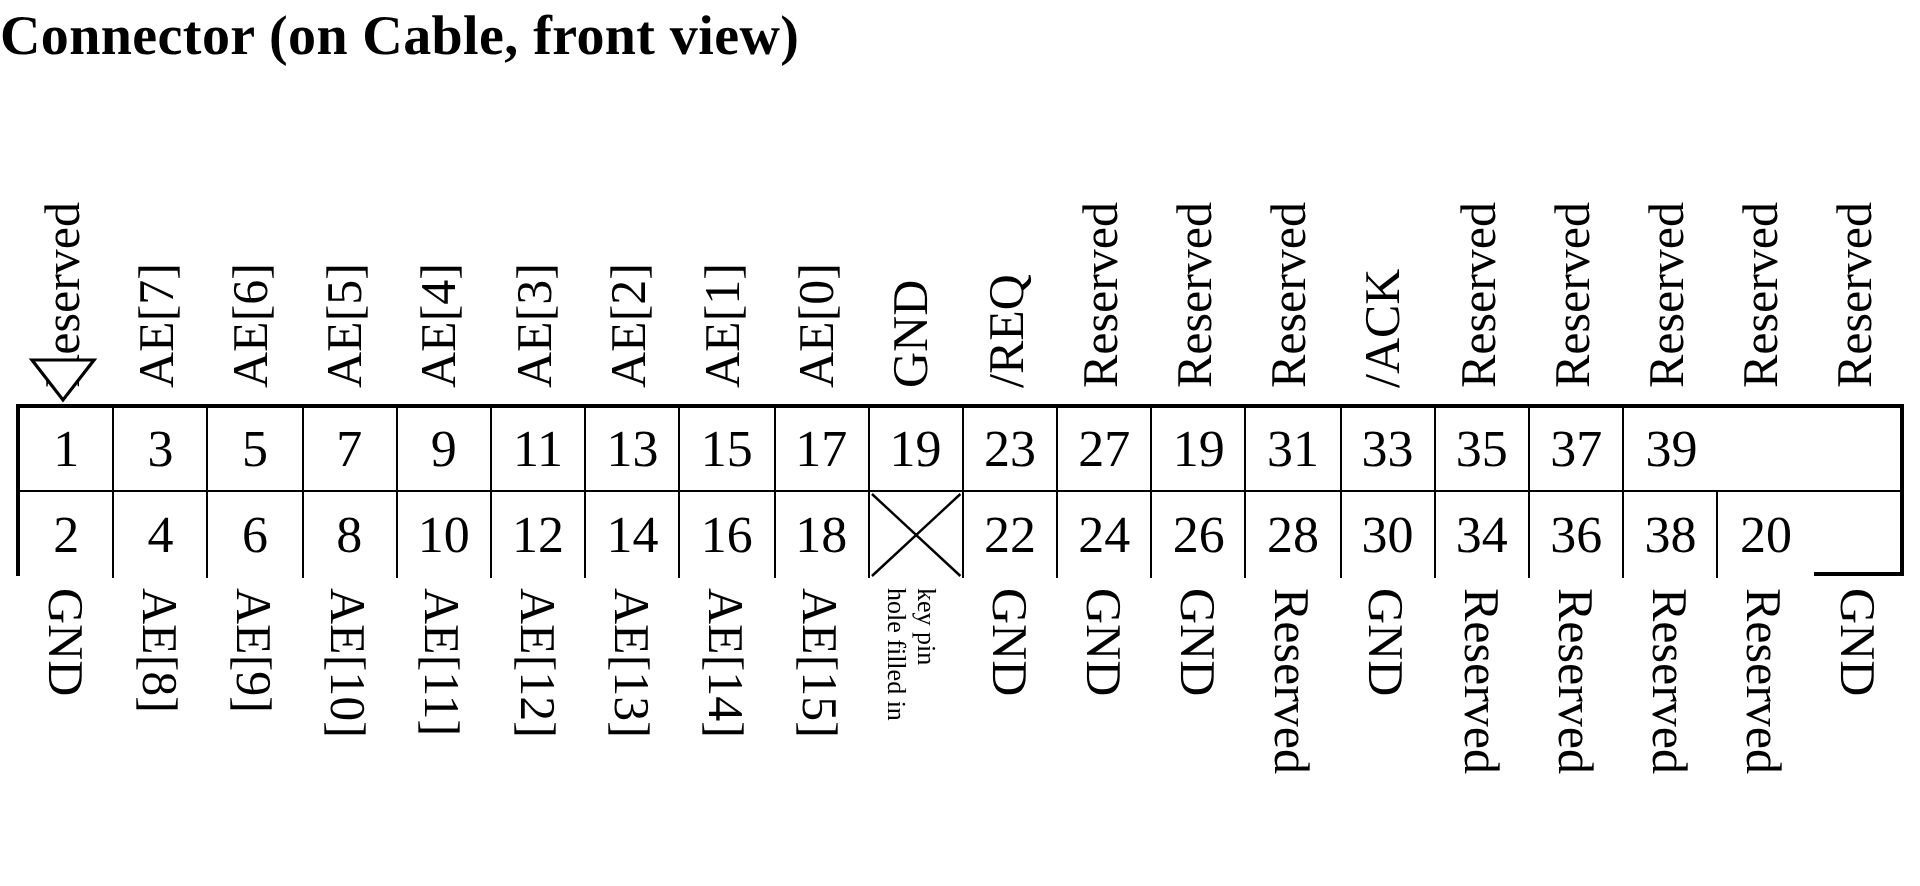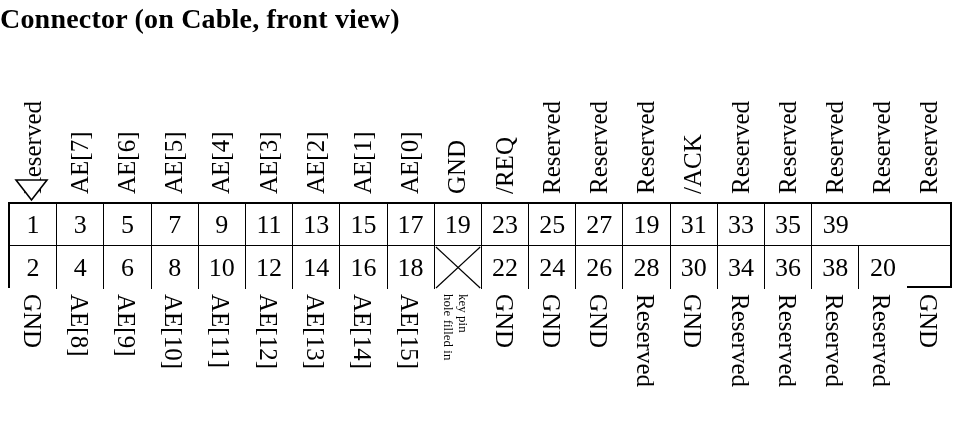--- a/index.html
+++ b/index.html
@@ -252,36 +252,36 @@
         <div class="pin-cell">
           <span>17</span>
         </div>
         <div class="pin-cell">
           <span>19</span>
         </div>
         <div class="pin-cell">
           <span>23</span>
         </div>
         <div class="pin-cell">
-          <span>25</span>
-        </div>
-        <div class="pin-cell">
           <span>27</span>
         </div>
         <div class="pin-cell">
           <span>19</span>
         </div>
         <div class="pin-cell">
           <span>31</span>
         </div>
         <div class="pin-cell">
           <span>33</span>
         </div>
         <div class="pin-cell">
           <span>35</span>
+        </div>
+        <div class="pin-cell">
+          <span>37</span>
         </div>
         <div class="pin-cell">
           <span>39</span>
         </div>
       </div>
     <div class="grid-row row-bottom">
         <div class="pin-cell">
           <span>2</span>
         </div>
         <div class="pin-cell">

